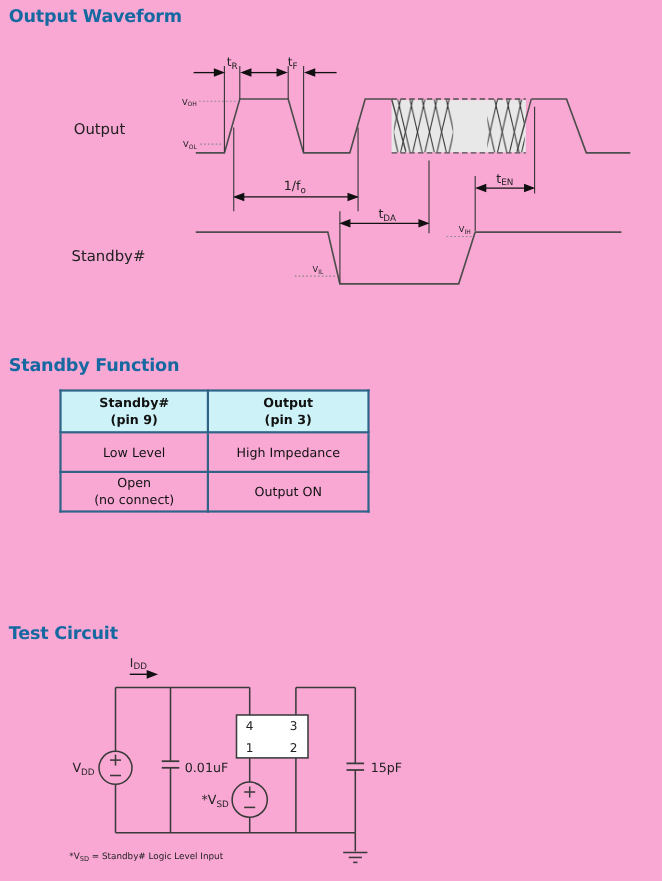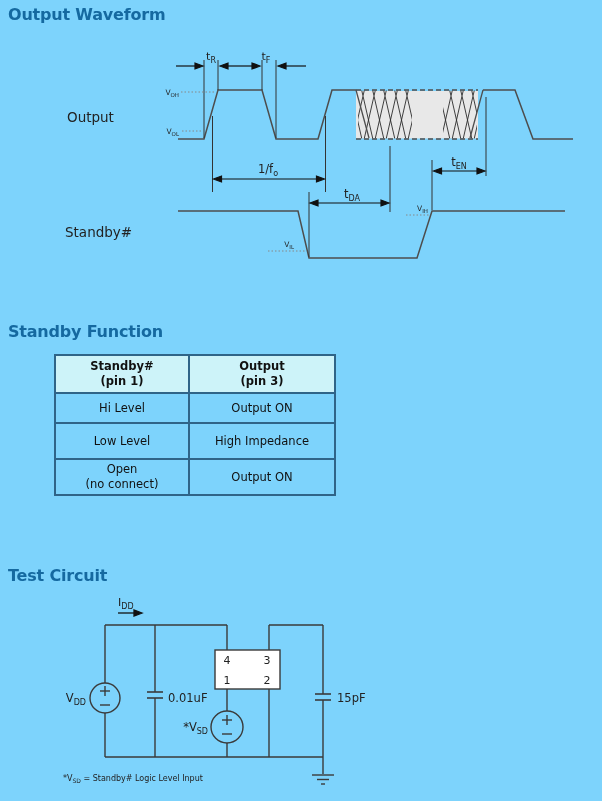--- a/index.html
+++ b/index.html
@@ -4,21 +4,21 @@
 <style>
   :root{
     --accent:#1569a0;
     --table-border:#2f6488;
     --table-header-bg:#cdf3f9;
     --ink:#1a1a1a;
     --line:#4d4d4d;
   }
   html,body{margin:0;padding:0;background:#fff;}
   #page{
-    position:relative;width:602px;height:801px;background:#7dd3fc;overflow:hidden;
+    position:relative;width:602px;height:801px;background:#f9a8d4;overflow:hidden;
     font-family:"DejaVu Sans","Liberation Sans",sans-serif;color:var(--ink);
   }
   .heading{
     position:absolute;left:8px;font-size:16px;font-weight:bold;color:var(--accent);
     letter-spacing:-0.2px;white-space:nowrap;
   }
   #h-waveform{top:5px;}
   #h-standby{top:322px;}
   #h-testckt{top:566px;}
   #diagram-svg{position:absolute;left:0;top:0;}
@@ -196,36 +196,27 @@
 
   <table class="fn">
     <colgroup>
         <col class="c1">
         <col class="c2">
       </colgroup>
     <tbody>
         <tr>
       <th>
         <div>Standby#</div>
-        <div>(pin 1)</div>
+        <div>(pin 9)</div>
       </th>
       <th>
         <div>Output</div>
         <div>(pin 3)</div>
       </th>
     </tr>
-    <tr>
-      <td>
-        <div>Hi Level</div>
-        <div></div>
-      </td>
-      <td>
-        <div>Output ON</div>
-      </td>
-    </tr>
     <tr class="tall">
       <td>
         <div>Low Level</div>
         <div></div>
       </td>
       <td>
         <div>High Impedance</div>
       </td>
     </tr>
     <tr class="tall">

